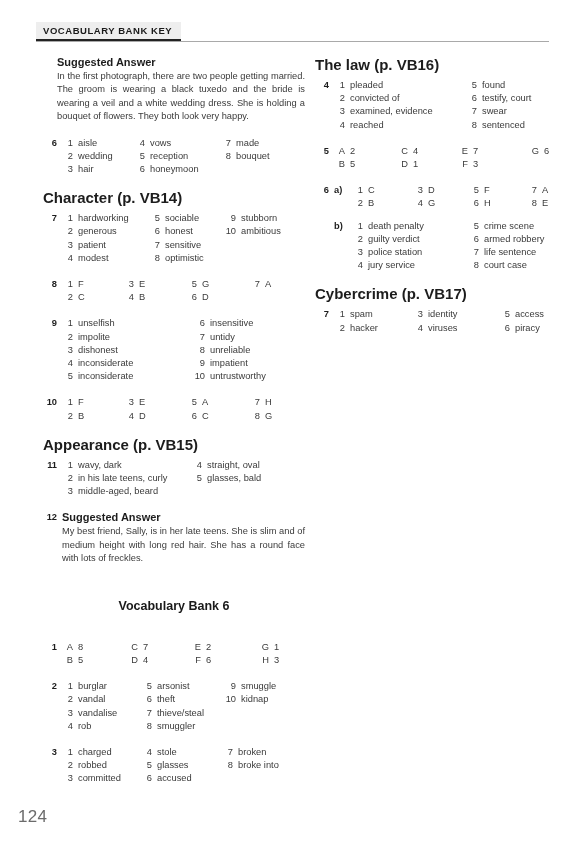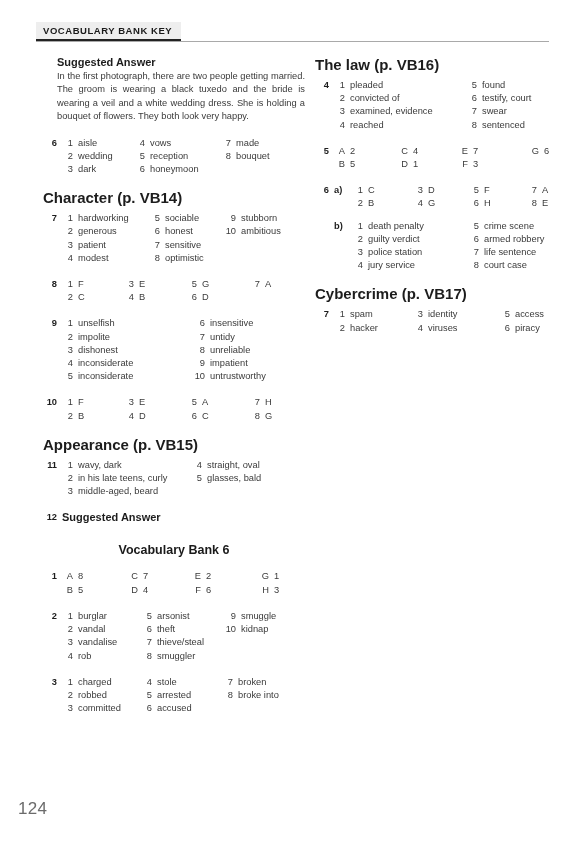--- a/index.html
+++ b/index.html
@@ -149,21 +149,21 @@
     text-align: justify;
     margin: 2px 0 0 0;
   }
 
   .blk { margin-bottom: 13px; }
   .blk-tight { margin-bottom: 9px; }
 
   .page-num {
     position: absolute;
     left: 18px;
-    bottom: 30px;
+    bottom: 22px;
     font-size: 17px;
     color: #6b6b6b;
     letter-spacing: 0.3px;
   }
 </style>
 </head>
 <body>
 
 <div class="page">
 
@@ -189,21 +189,21 @@
             <div class="item">
                 <span class="k">1</span>
                 <span class="v">aisle</span>
               </div>
             <div class="item">
                 <span class="k">2</span>
                 <span class="v">wedding</span>
               </div>
             <div class="item">
                 <span class="k">3</span>
-                <span class="v">dark</span>
+                <span class="v">hair</span>
               </div>
           </div>
           <div class="gcol" style="width:86px">
             <div class="item">
                 <span class="k">4</span>
                 <span class="v">vows</span>
               </div>
             <div class="item">
                 <span class="k">5</span>
                 <span class="v">reception</span>
@@ -454,28 +454,29 @@
               </div>
             <div class="item">
                 <span class="k">5</span>
                 <span class="v">glasses, bald</span>
               </div>
           </div>
         </div>
       </div>
     </div>
 
-    <div class="ex" style="margin-bottom:18px">
+    <div class="ex" style="margin-bottom:33px">
       <div class="ex-num">12</div>
       <div class="ex-body">
         <div class="sub-head">Suggested Answer</div>
-      </div>
-    </div>
-
-    <div class="bank-title" style="margin-bottom:13px">Vocabulary Bank 6</div>
+        <p class="ex-para">My best friend, Sally, is in her late teens. She is slim and of medium height with long red hair. She has a round face with lots of freckles.</p>
+      </div>
+    </div>
+
+    <div class="bank-title" style="margin-bottom:28px">Vocabulary Bank 6</div>
 
 
     <div class="ex blk">
       <div class="ex-num">1</div>
       <div class="ex-body">
         <div class="grid">
           <div class="gcol" style="width:65px">
             <div class="item">
                 <span class="k">A</span>
                 <span class="v">8</span>
@@ -591,21 +592,21 @@
                 <span class="v">committed</span>
               </div>
           </div>
           <div class="gcol" style="width:81px">
             <div class="item">
                 <span class="k">4</span>
                 <span class="v">stole</span>
               </div>
             <div class="item">
                 <span class="k">5</span>
-                <span class="v">arrested</span>
+                <span class="v">glasses</span>
               </div>
             <div class="item">
                 <span class="k">6</span>
                 <span class="v">accused</span>
               </div>
           </div>
           <div class="gcol">
             <div class="item">
                 <span class="k">7</span>
                 <span class="v">broken</span>

